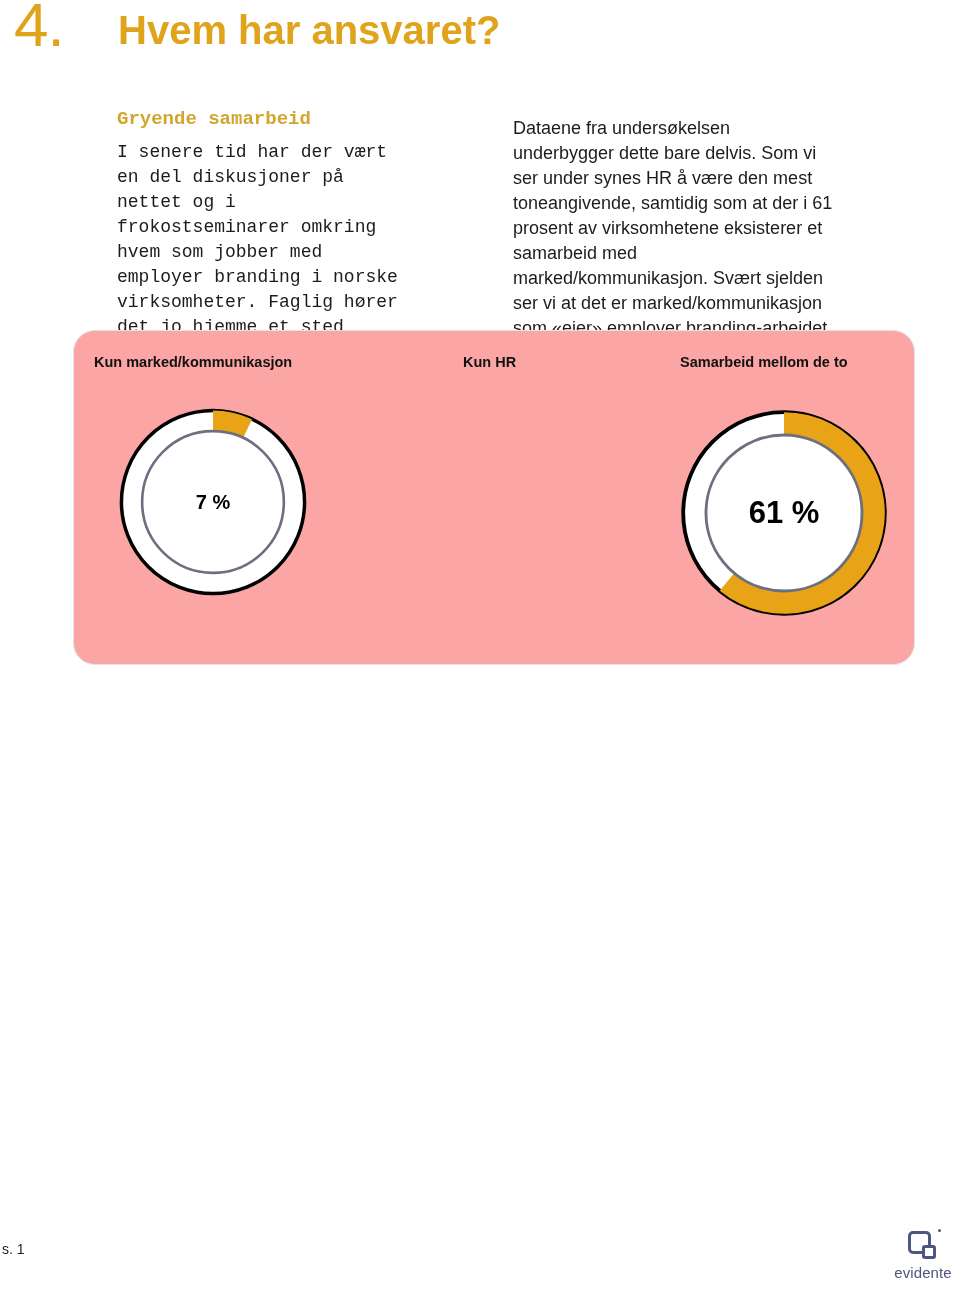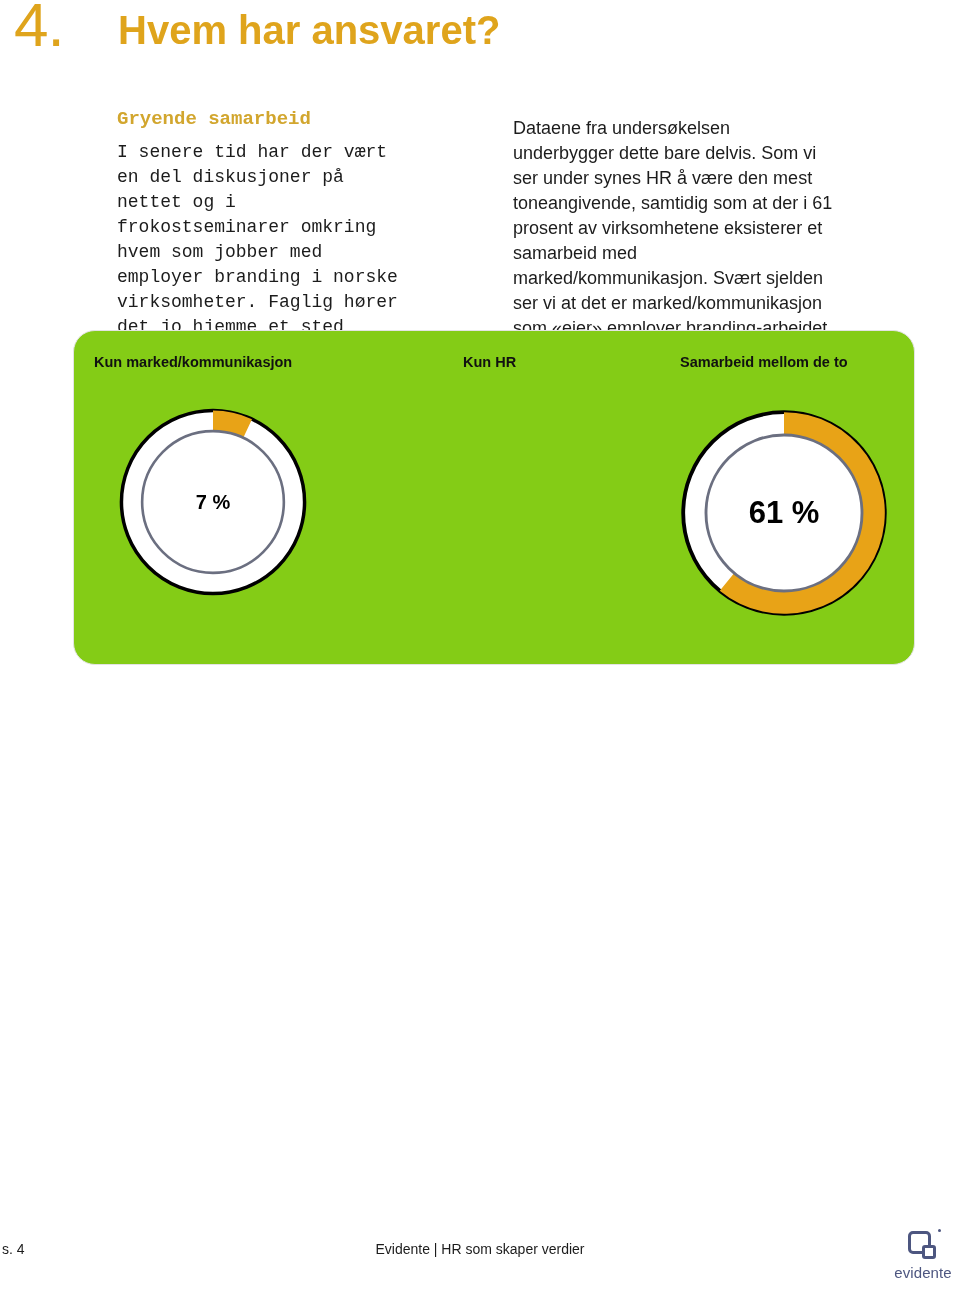--- a/index.html
+++ b/index.html
@@ -81,21 +81,21 @@
     text-align: left;
   }
 
   
   .chart-card {
     position: absolute;
     left: 73px;
     top: 330px;
     width: 842px;
     height: 335px;
-    background: #84cc16;
+    background: #fca5a5;
     border: 1px solid #e3e3e3;
     border-radius: 22px;
   }
   .chart-labels {
     position: absolute;
     left: 0;
     top: 24px;
     width: 842px;
     height: 22px;
   }
@@ -264,22 +264,21 @@
         <path class="arc" fill="#e8a317" d="M 50 8 A 42 42 0 1 1 23.228192430555044 82.36155619658317 L 29.283720333167594 75.04168039021316 A 32.5 32.5 0 1 0 50 17.5 Z"></path>
         <circle cx="50" cy="50" r="32.5" fill="#ffffff" stroke="#6b6f80" stroke-width="1.2"></circle>
       </svg>
       <div class="donut-value">61 %</div>
     </div>
 
   </div>
 </div>
 
 <div class="page-footer">
-  <div class="footer-page-no">s. 4</div>
-  <div class="footer-center">Evidente | HR som skaper verdier</div>
+  <div class="footer-page-no">s. 1</div>
   <div class="footer-logo">
     <div class="logo-mark">
       <div class="logo-sq-big"></div>
       <div class="logo-sq-small"></div>
       <div class="logo-dot"></div>
     </div>
     <div class="logo-word">evidente</div>
   </div>
 </div>
 

